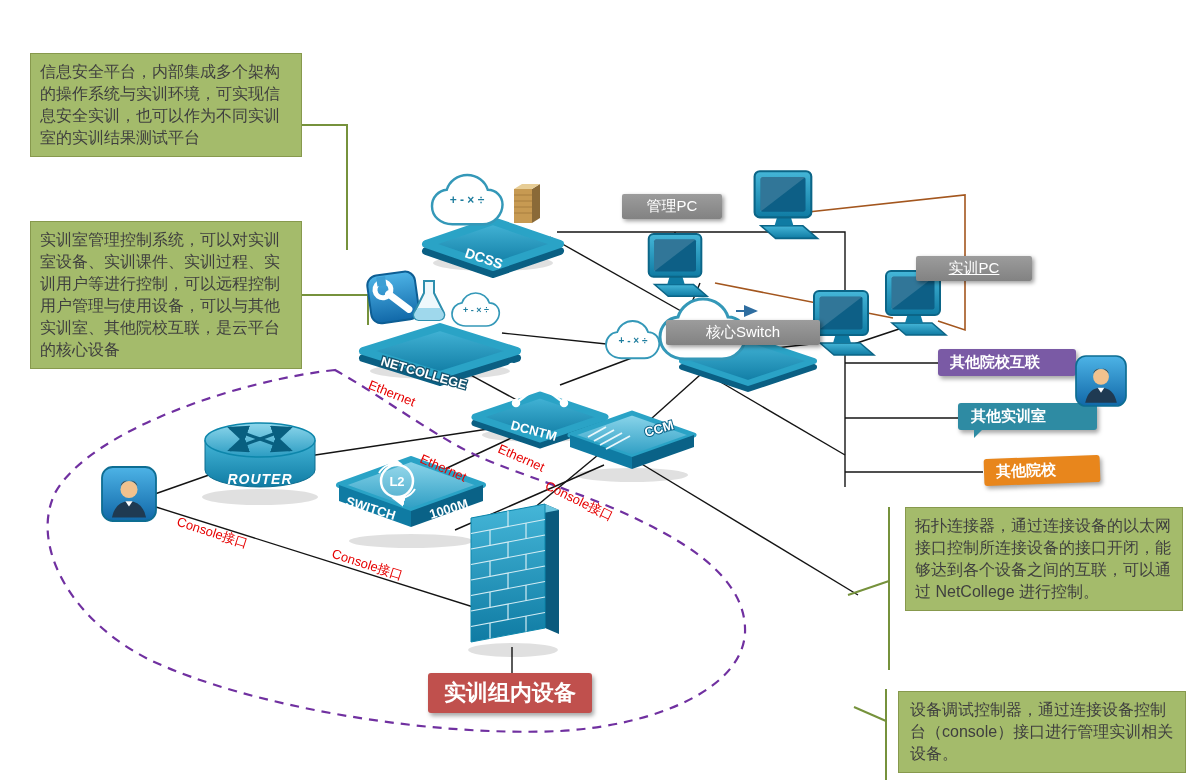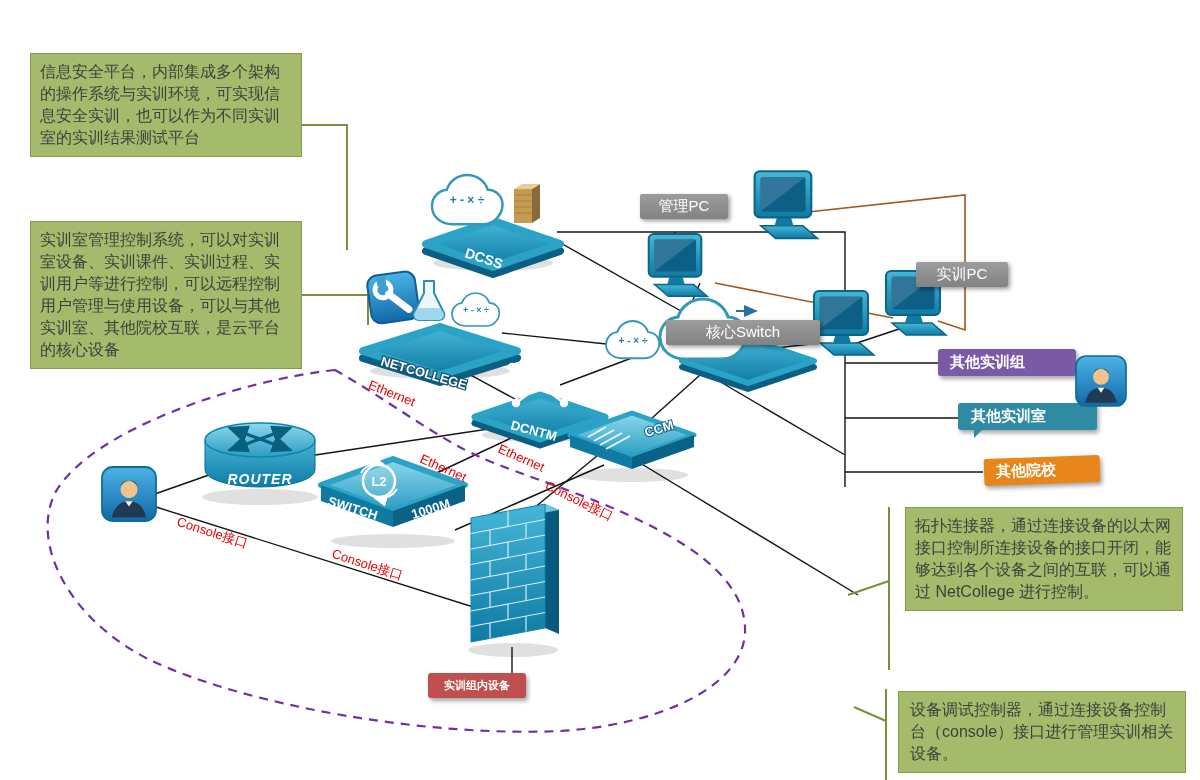--- a/index.html
+++ b/index.html
@@ -10,21 +10,21 @@
         font-size:16px;line-height:1.38;padding:7px 9px;box-sizing:border-box;z-index:6;}
   .glabel{position:absolute;background:linear-gradient(#9c9c9c,#828282);color:#fff;font-size:15px;
         text-align:center;padding:3px 0;border-radius:2px;box-shadow:2px 2px 4px rgba(0,0,0,.4);z-index:7;}
   .banner{position:absolute;color:#fff;font-size:15px;font-weight:bold;padding:4px 12px;
         border-radius:3px;box-shadow:2px 3px 4px rgba(0,0,0,.35);z-index:6;white-space:nowrap;}
   .banner.purple{background:#7a5aa5;}
   .banner.tealb{background:#2e8ba3;padding-left:13px;}
   .banner.tealb:after{content:"";position:absolute;left:16px;bottom:-8px;border:5px solid transparent;
         border-top-color:#2e8ba3;border-left-color:#2e8ba3;}
   .banner.orange{background:#e8861c;transform:rotate(-2deg);}
-  .banner.red{background:#c0504d;font-size:11px;padding:5px 16px;}
+  .banner.red{background:#c0504d;font-size:22px;padding:5px 16px;}
   .linklabel{position:absolute;color:#e60000;font-size:13px;white-space:nowrap;
         transform-origin:left top;z-index:5;}
   .node{position:absolute;z-index:4;}
   .node svg{display:block;overflow:visible;}
   svg text{font-family:"Liberation Sans","DejaVu Sans",sans-serif;}
 </style>
 </head>
 <body>
 
 <div class="stage">
@@ -127,32 +127,32 @@
   <div class="note" style="left:905px;top:482px;width:278px;">
     <span>拓扑连接器，通过连接设备的以太网接口控制所连接设备的接口开闭，能够达到各个设备之间的互联，可以通过 NetCollege 进行控制。</span>
   </div>
   <div class="note" style="left:30px;top:196px;width:272px;">
     <span>实训室管理控制系统，可以对实训室设备、实训课件、实训过程、实训用户等进行控制，可以远程控制用户管理与使用设备，可以与其他实训室、其他院校互联，是云平台的核心设备</span>
   </div>
   <div class="note" style="left:898px;top:666px;width:288px;padding-left:11px;">
     <span>设备调试控制器，通过连接设备控制台（console）接口进行管理实训相关设备。</span>
   </div>
 
-  <div class="glabel" style="left:640px;top:169px;width:88px;">
+  <div class="glabel" style="left:622px;top:169px;width:100px;">
     <span>管理PC</span>
   </div>
-  <div class="glabel" style="left:916px;top:237px;width:92px;">
+  <div class="glabel" style="left:916px;top:231px;width:116px;text-decoration:underline;">
     <span>实训PC</span>
   </div>
   <div class="glabel" style="left:666px;top:295px;width:154px;">
     <span>核心Switch</span>
   </div>
 
   <div class="banner purple" style="left:938px;top:324px;width:114px;">
-    <span>其他实训组</span>
+    <span>其他院校互联</span>
   </div>
   <div class="banner tealb" style="left:958px;top:378px;width:114px;">
     <span>其他实训室</span>
   </div>
   <div class="banner orange" style="left:984px;top:432px;width:92px;">
     <span>其他院校</span>
   </div>
   <div class="banner red" style="left:428px;top:648px;">
     <span>实训组内设备</span>
   </div>
@@ -237,21 +237,21 @@
       <g stroke="#085f80" stroke-width="3">
         <line x1="64" y1="31" x2="94" y2="20" marker-end="url(#ah)"></line>
         <line x1="64" y1="31" x2="34" y2="20" marker-end="url(#ah)"></line>
         <line x1="64" y1="31" x2="94" y2="42" marker-end="url(#ah)"></line>
         <line x1="64" y1="31" x2="34" y2="42" marker-end="url(#ah)"></line>
       </g>
       <text x="64" y="76" text-anchor="middle" font-size="14" font-weight="bold" fill="#ffffff" letter-spacing="1">ROUTER</text>
     </svg>
   </div>
 
-  <div class="node" style="left:315px;top:418px;">
+  <div class="node" style="left:333px;top:418px;">
     <svg width="155" height="108" viewBox="0 0 155 108">
       <ellipse cx="78" cy="98" rx="62" ry="7" fill="rgba(0,0,0,0.12)"></ellipse>
       <path d="M78,16 L150,42 L78,68 L6,42 Z" fill="url(#gTealTop)" stroke="#2aa3c6" stroke-width="6" stroke-linejoin="round"></path>
       <path d="M6,42 L78,68 L78,84 L6,58 Z" fill="#0f7ba3"></path>
       <path d="M78,68 L150,42 L150,58 L78,84 Z" fill="#0a6287"></path>
       <g>
         <circle cx="64" cy="38" r="16" fill="rgba(255,255,255,0.12)" stroke="#ffffff" stroke-width="2.5"></circle>
         <path d="M46,30 a20,20 0 0 1 22,-9" stroke="#ffffff" stroke-width="2" fill="none" marker-end="url(#ahw)"></path>
         <path d="M82,46 a20,20 0 0 1 -22,9" stroke="#ffffff" stroke-width="2" fill="none" marker-end="url(#ahw)"></path>
         <text x="64" y="43" text-anchor="middle" font-size="13" font-weight="bold" fill="#ffffff">L2</text>

